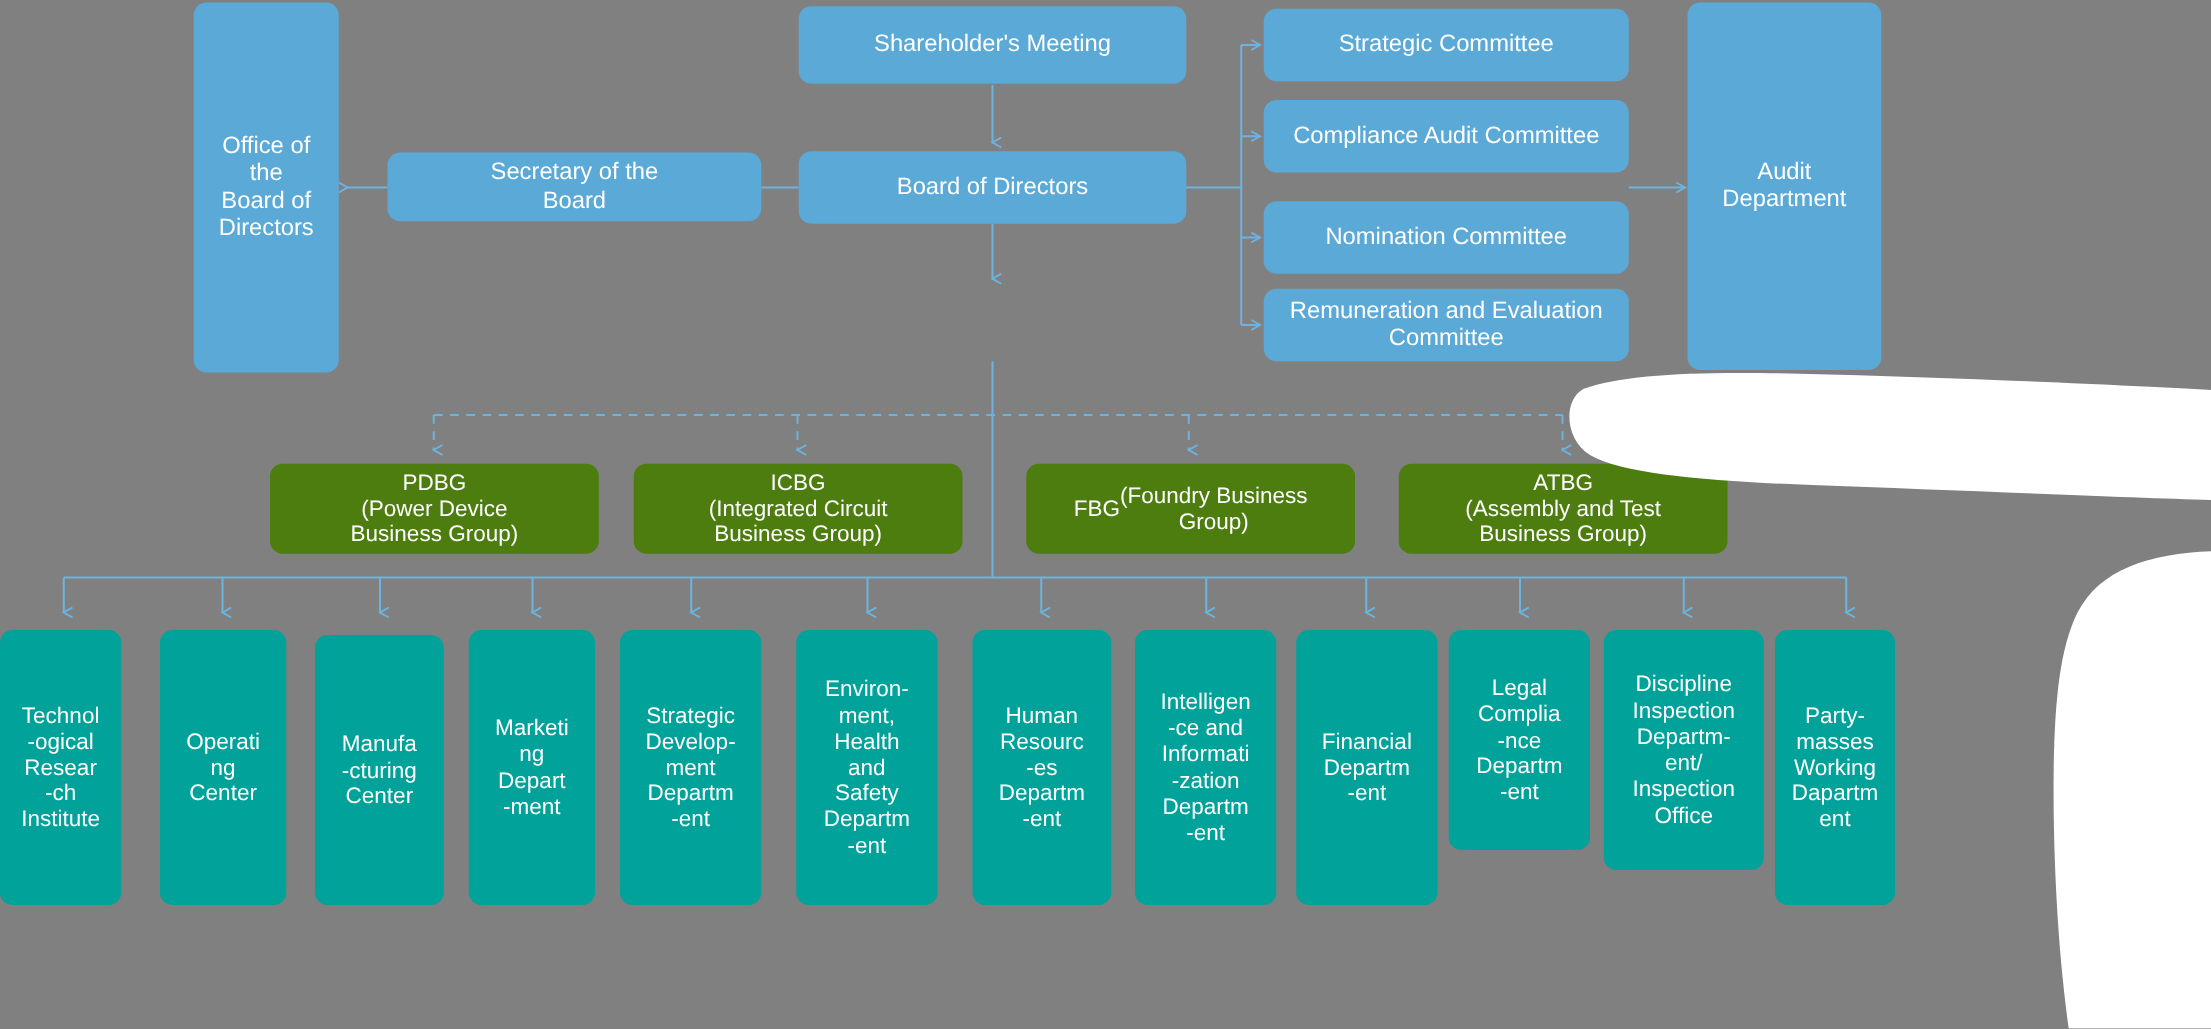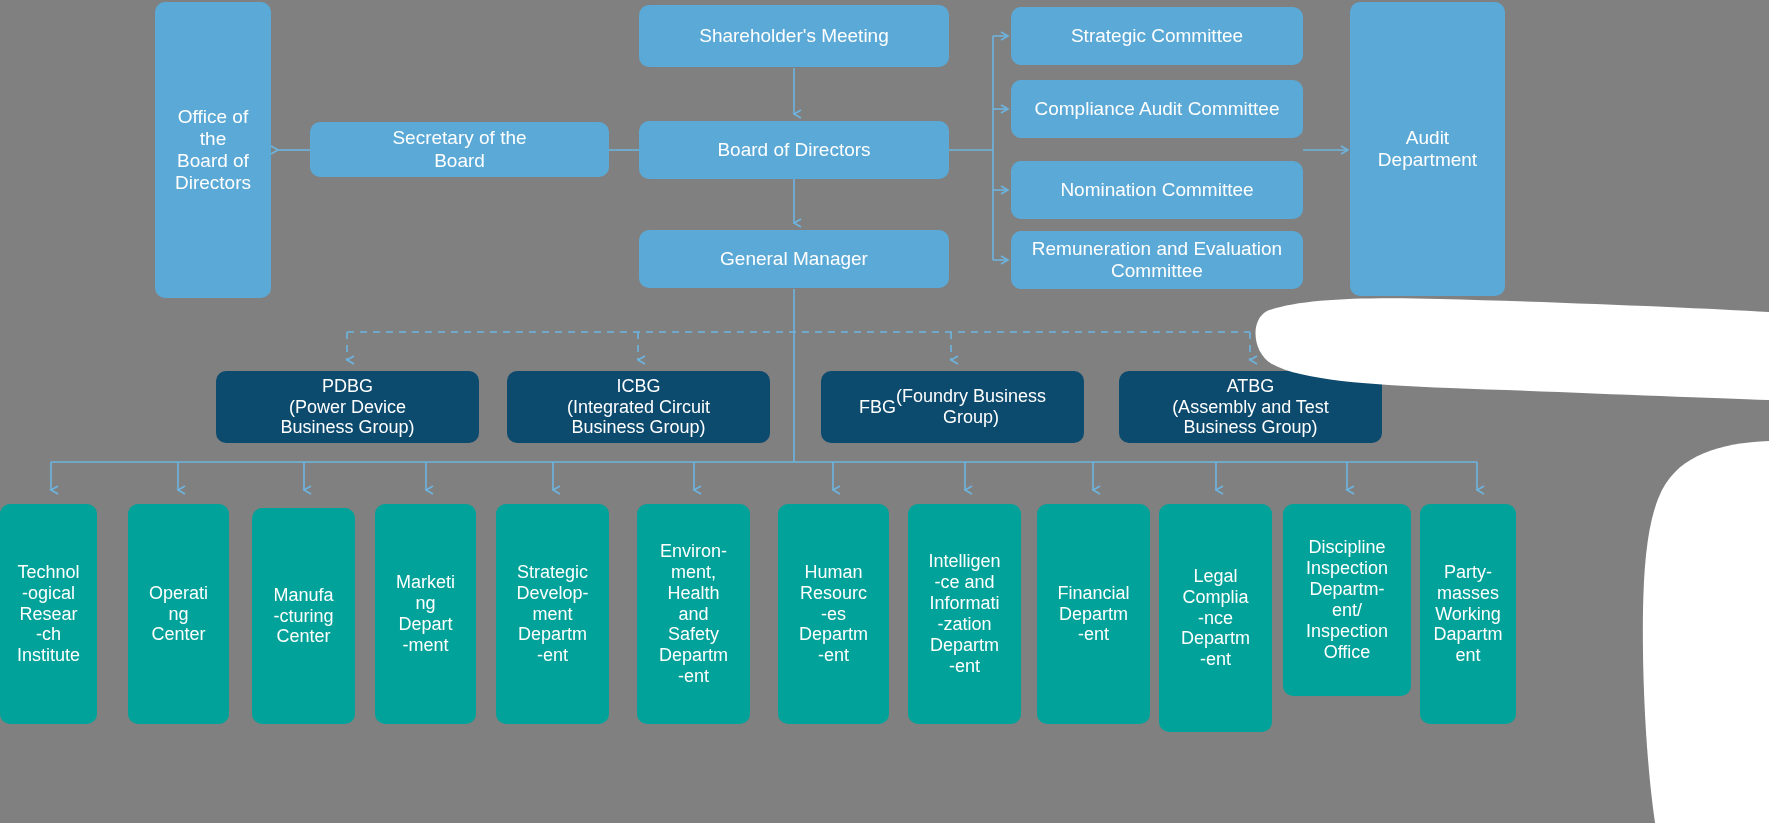--- a/index.html
+++ b/index.html
@@ -22,21 +22,21 @@
     justify-content: center;
     text-align: center;
     color: #ffffff;
     line-height: 1.16;
     border-radius: 10px;
     padding: 2px 4px;
     white-space: pre-line;
     z-index: 3;
   }
   .blue   { background: #5BA9D6; }
-  .orange { background: #0c4a6e; }
+  .orange { background: #4d7c0f; }
   .teal   { background: #00A299; }
 
   .svg-layer {
     position: absolute;
     left: 0; top: 0;
     width: 1769px; height: 823px;
     z-index: 2;
     pointer-events: none;
   }
   .overlay-layer {
@@ -121,23 +121,20 @@
 
   <div class="node blue" style="left:310px; top:122px; width:299px; height:55px; font-size:19px;">
     <span>Secretary of the
 Board</span>
   </div>
 
   <div class="node blue" style="left:639px; top:121px; width:310px; height:58px; font-size:19px;">
     <span>Board of Directors</span>
   </div>
 
-  <div class="node blue" style="left:639px; top:230px; width:310px; height:58px; font-size:19px;">
-    <span>General Manager</span>
-  </div>
 
   <div class="node blue" style="left:1350px; top:2px; width:155px; height:294px; font-size:19px;">
     <span>Audit
 Department</span>
   </div>
 
   <div class="node blue" style="left:1011px; top:7px; width:292px; height:58px; font-size:19px;">
     <span>Strategic Committee</span>
   </div>
 
@@ -239,21 +236,21 @@
 Departm
 -ent</span>
   </div>
 
   <div class="node teal" style="left:1037px; top:504px; width:113px; height:220px; font-size:18px;">
     <span>Financial
 Departm
 -ent</span>
   </div>
 
-  <div class="node teal" style="left:1159px; top:504px; width:113px; height:228px; font-size:18px;">
+  <div class="node teal" style="left:1159px; top:504px; width:113px; height:176px; font-size:18px;">
     <span>Legal
 Complia
 -nce
 Departm
 -ent</span>
   </div>
 
   <div class="node teal" style="left:1283px; top:504px; width:128px; height:192px; font-size:18px;">
     <span>Discipline
 Inspection

